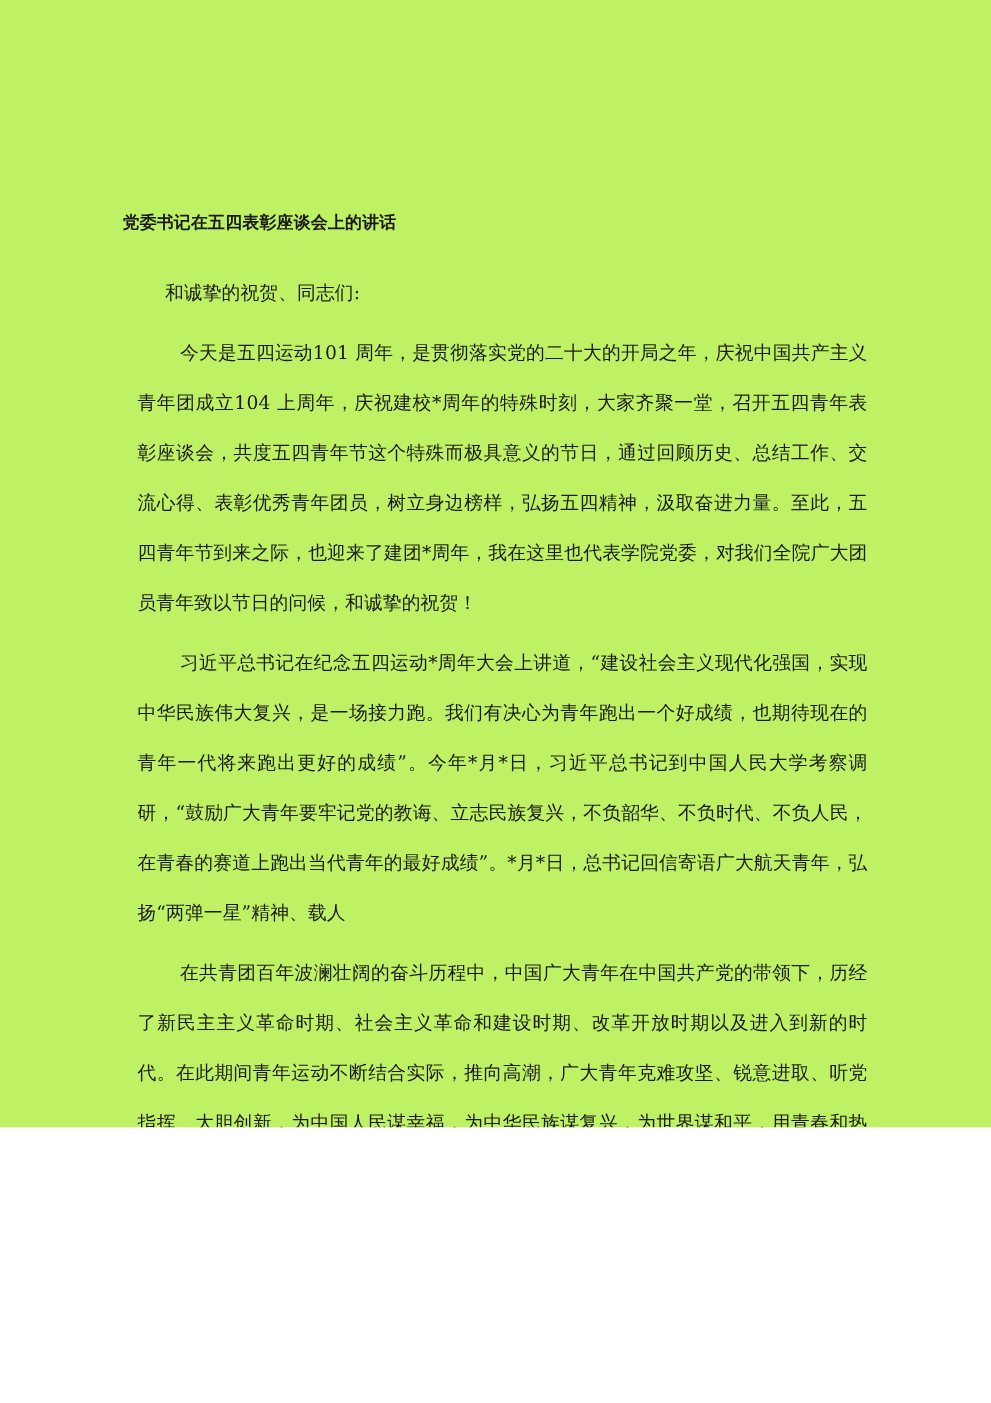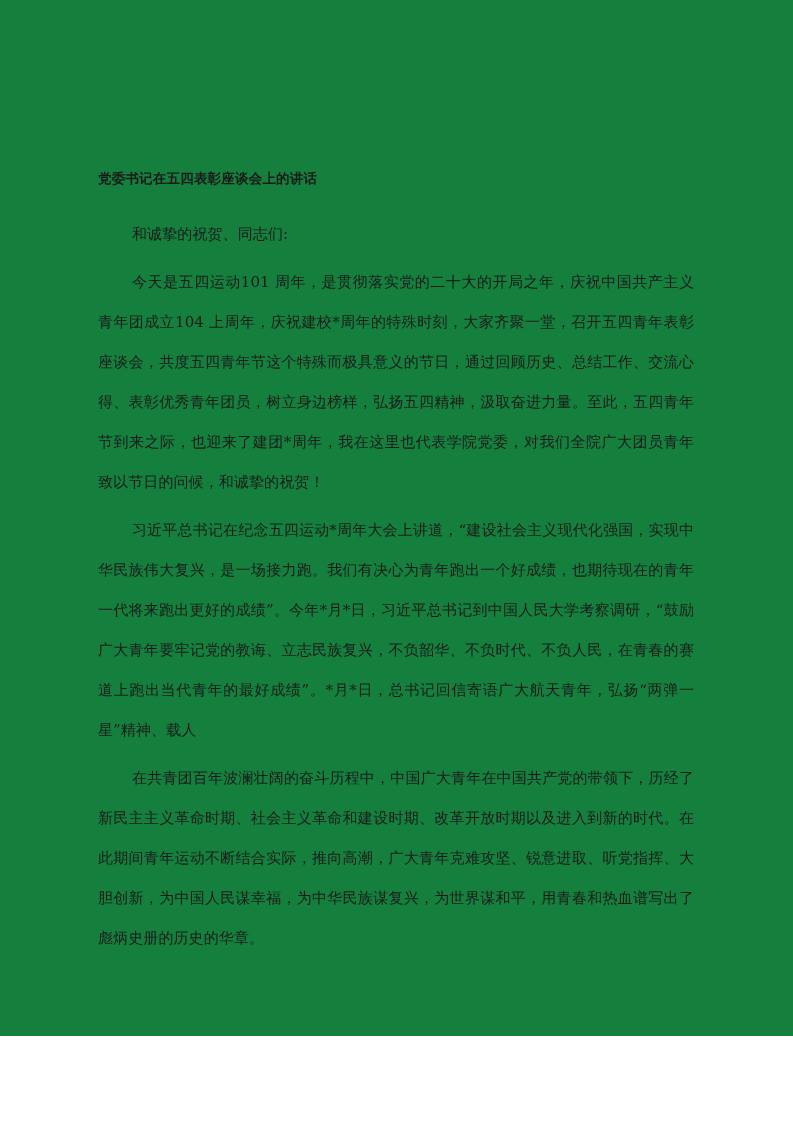--- a/index.html
+++ b/index.html
@@ -10,22 +10,22 @@
   }
   body {
     font-family: "DejaVu Serif", "Liberation Serif", serif;
     color: #000000;
     -webkit-font-smoothing: antialiased;
   }
 
   .page {
     position: relative;
     width: 793px;
-    height: 1036px;
-    background: #15803d;
+    height: 902px;
+    background: #bef264;
     overflow: hidden;
     box-sizing: border-box;
   }
 
   
   .doc-body {
     position: absolute;
     left: 98px;
     top: 168px;
     width: 596px;
@@ -47,21 +47,21 @@
     line-height: 40px;
     margin: 0 0 8px 0;
     text-indent: 34px;
     color: #1a1a1a;
     letter-spacing: 0.1px;
   }
 
   .para {
     font-size: 15px;
     line-height: 40px;
-    margin: 0 0 8px 0;
+    margin: 0 0 8px 12px;
     text-indent: 34px;
     text-align: justify;
     text-justify: inter-ideograph;
     color: #1a1a1a;
     letter-spacing: 0.1px;
     word-break: break-all;
   }
 
   .para:last-child {
     margin-bottom: 0;

